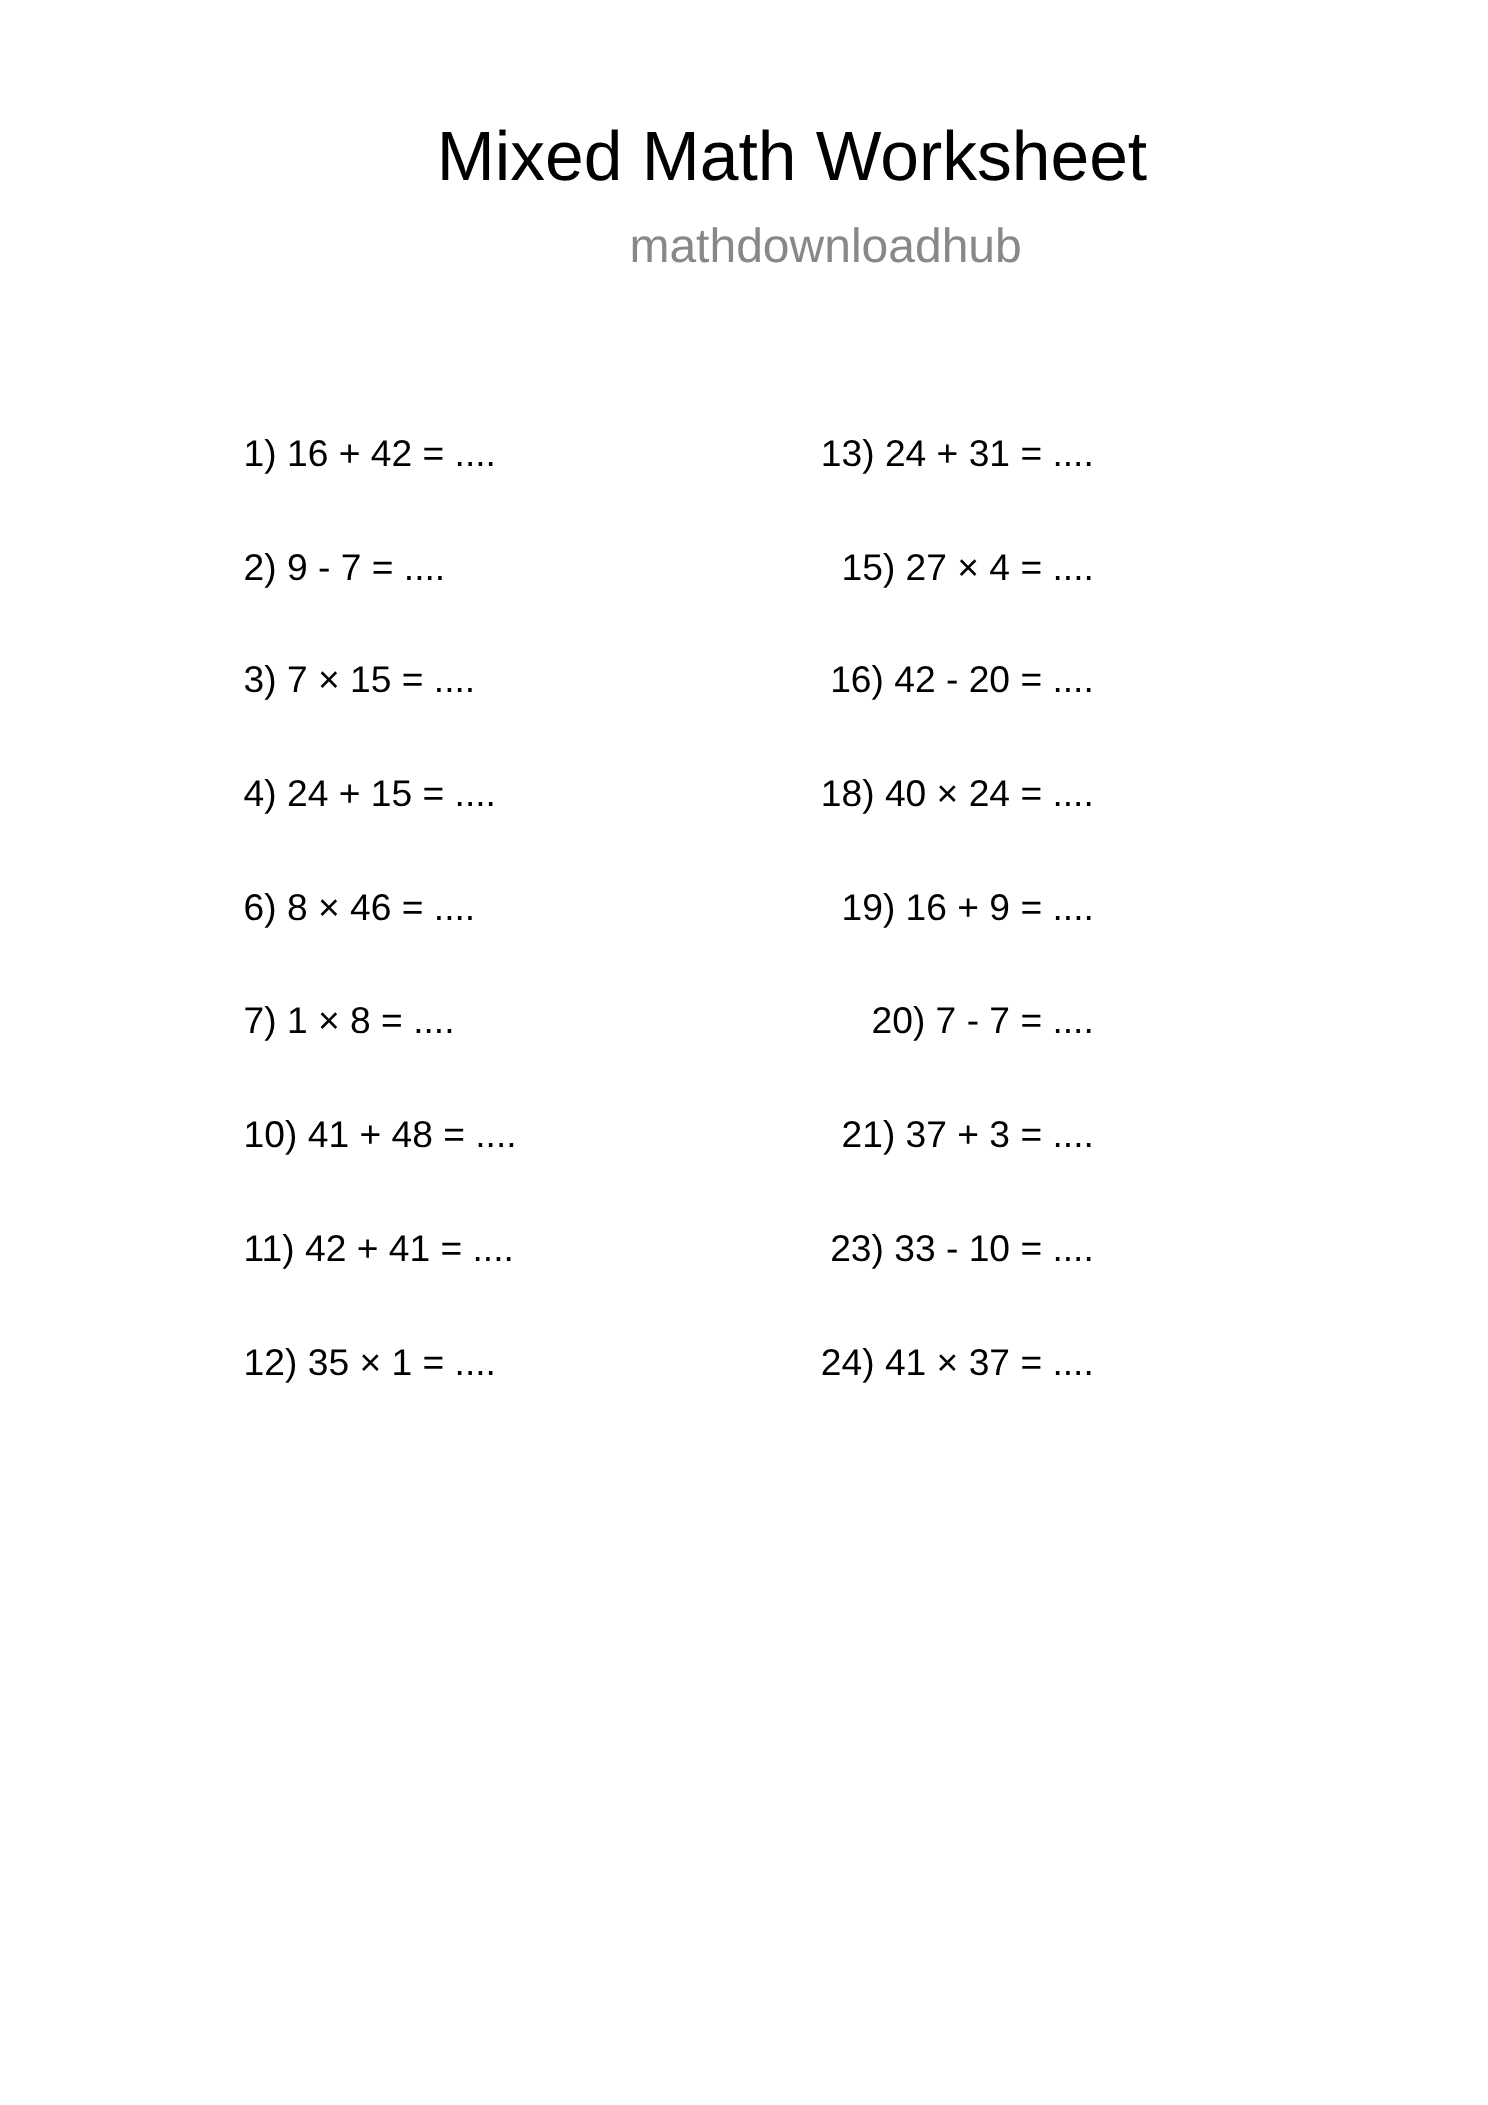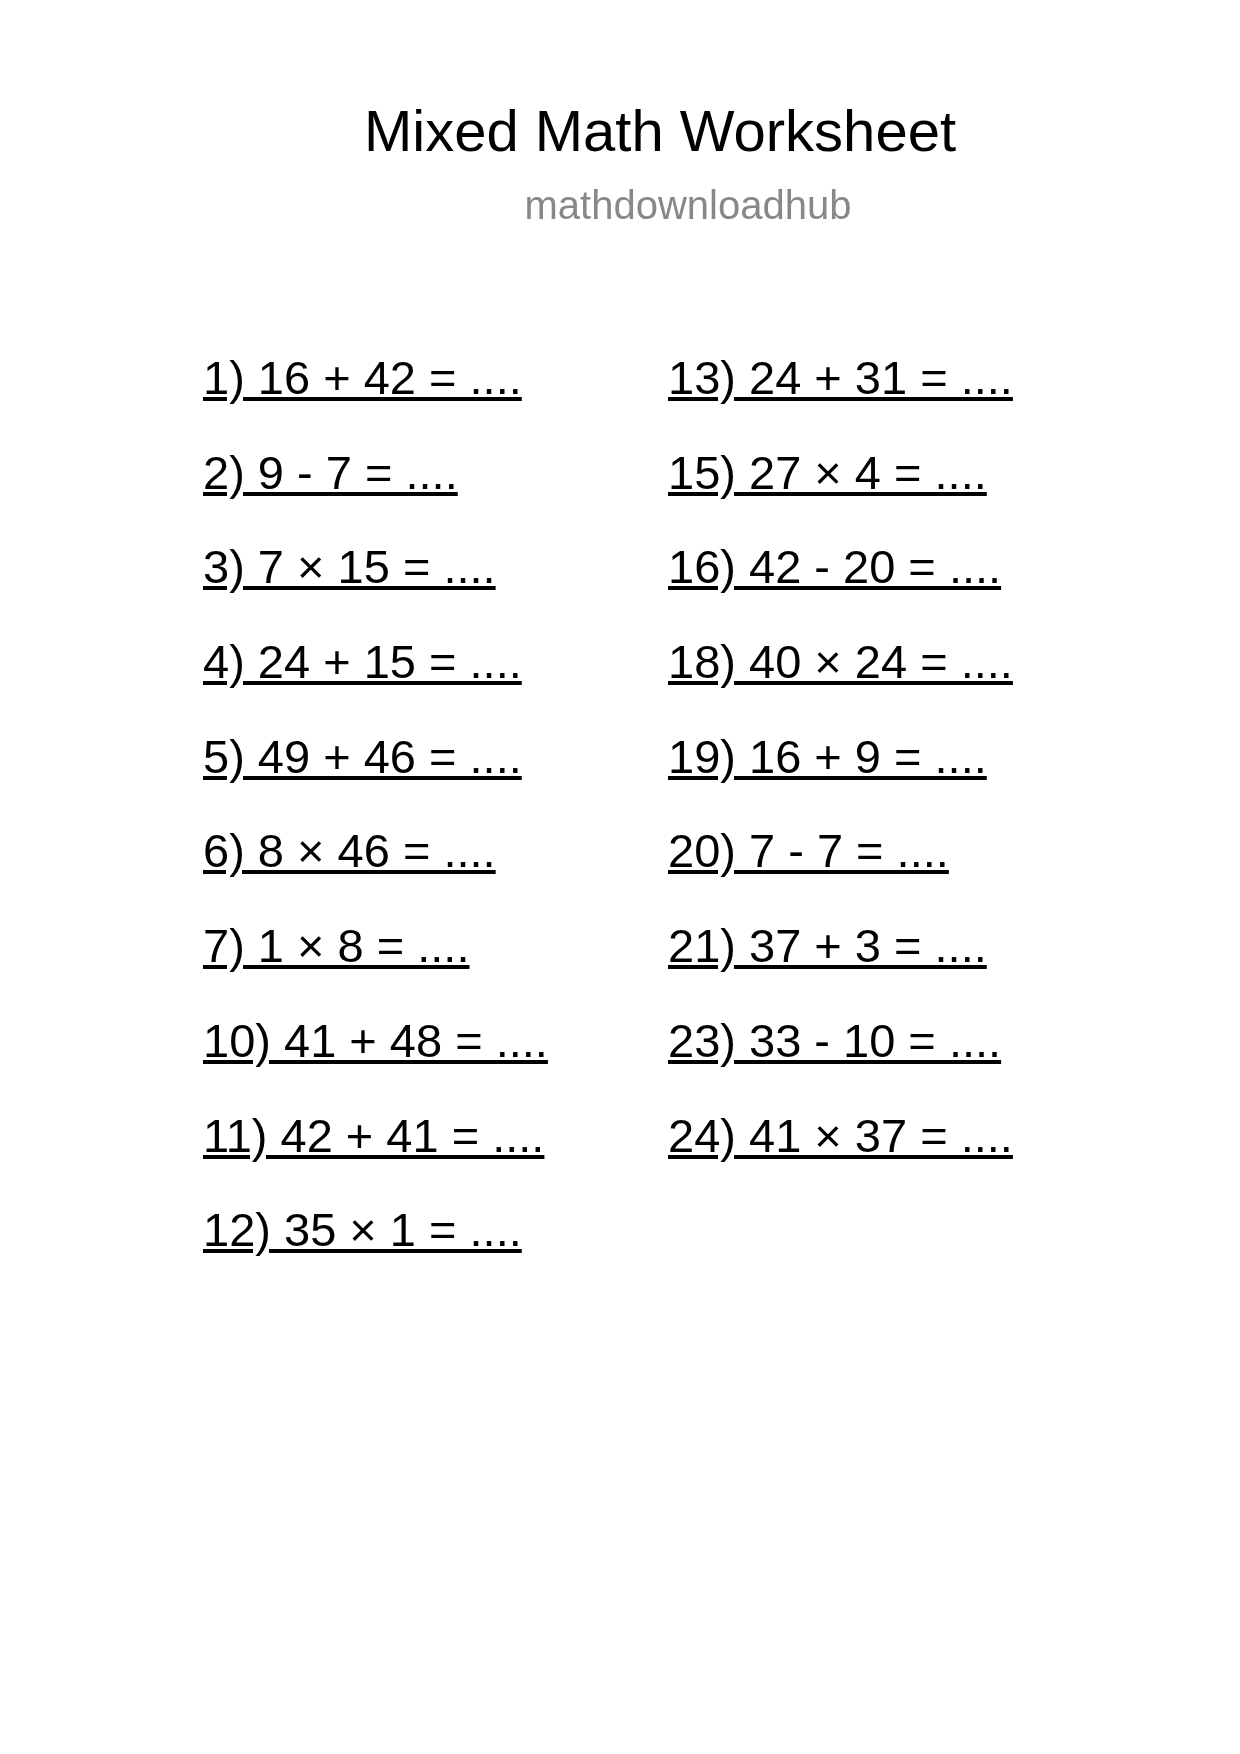--- a/index.html
+++ b/index.html
@@ -36,41 +36,39 @@
       font-size: 40px;
       line-height: 50px;
       color: #888888;
       white-space: nowrap;
     }
     .column {
       position: absolute;
       top: 350px;
     }
     .col-left { left: 203px; }
-    .col-right { left: 668px; }
+    .col-right { left: 684px; text-align: right; }
     .problem {
       height: 94.7px;
-      font-size: 47px;
+      font-size: 31px;
       line-height: 56px;
       white-space: nowrap;
-      text-decoration: underline;
     }
   </style>
 </head>
 <body>
 
 <h1 class="title">Mixed Math Worksheet</h1>
 <div class="subtitle">mathdownloadhub</div>
 
 <div class="column col-left">
   <div class="problem">1) 16 + 42 = ....</div>
   <div class="problem">2) 9 - 7 = ....</div>
   <div class="problem">3) 7 × 15 = ....</div>
   <div class="problem">4) 24 + 15 = ....</div>
-  <div class="problem">5) 49 + 46 = ....</div>
   <div class="problem">6) 8 × 46 = ....</div>
   <div class="problem">7) 1 × 8 = ....</div>
   <div class="problem">10) 41 + 48 = ....</div>
   <div class="problem">11) 42 + 41 = ....</div>
   <div class="problem">12) 35 × 1 = ....</div>
 </div>
 
 <div class="column col-right">
   <div class="problem">13) 24 + 31 = ....</div>
   <div class="problem">15) 27 × 4 = ....</div>

